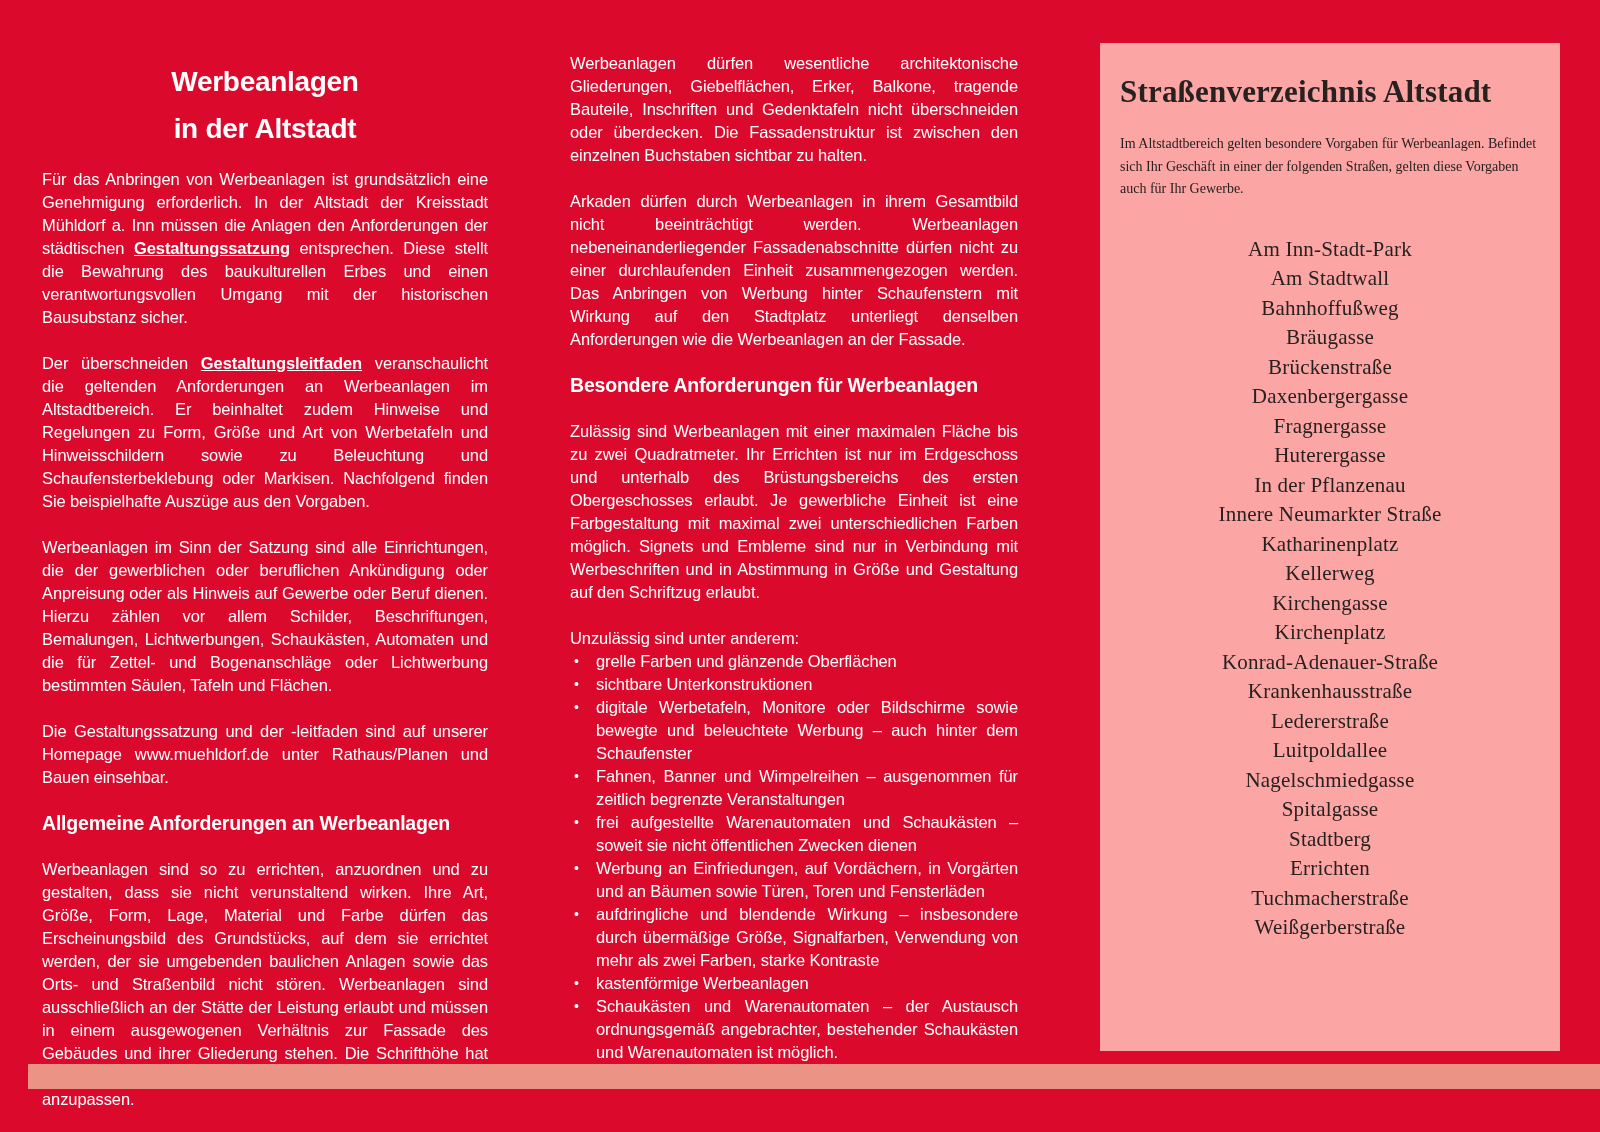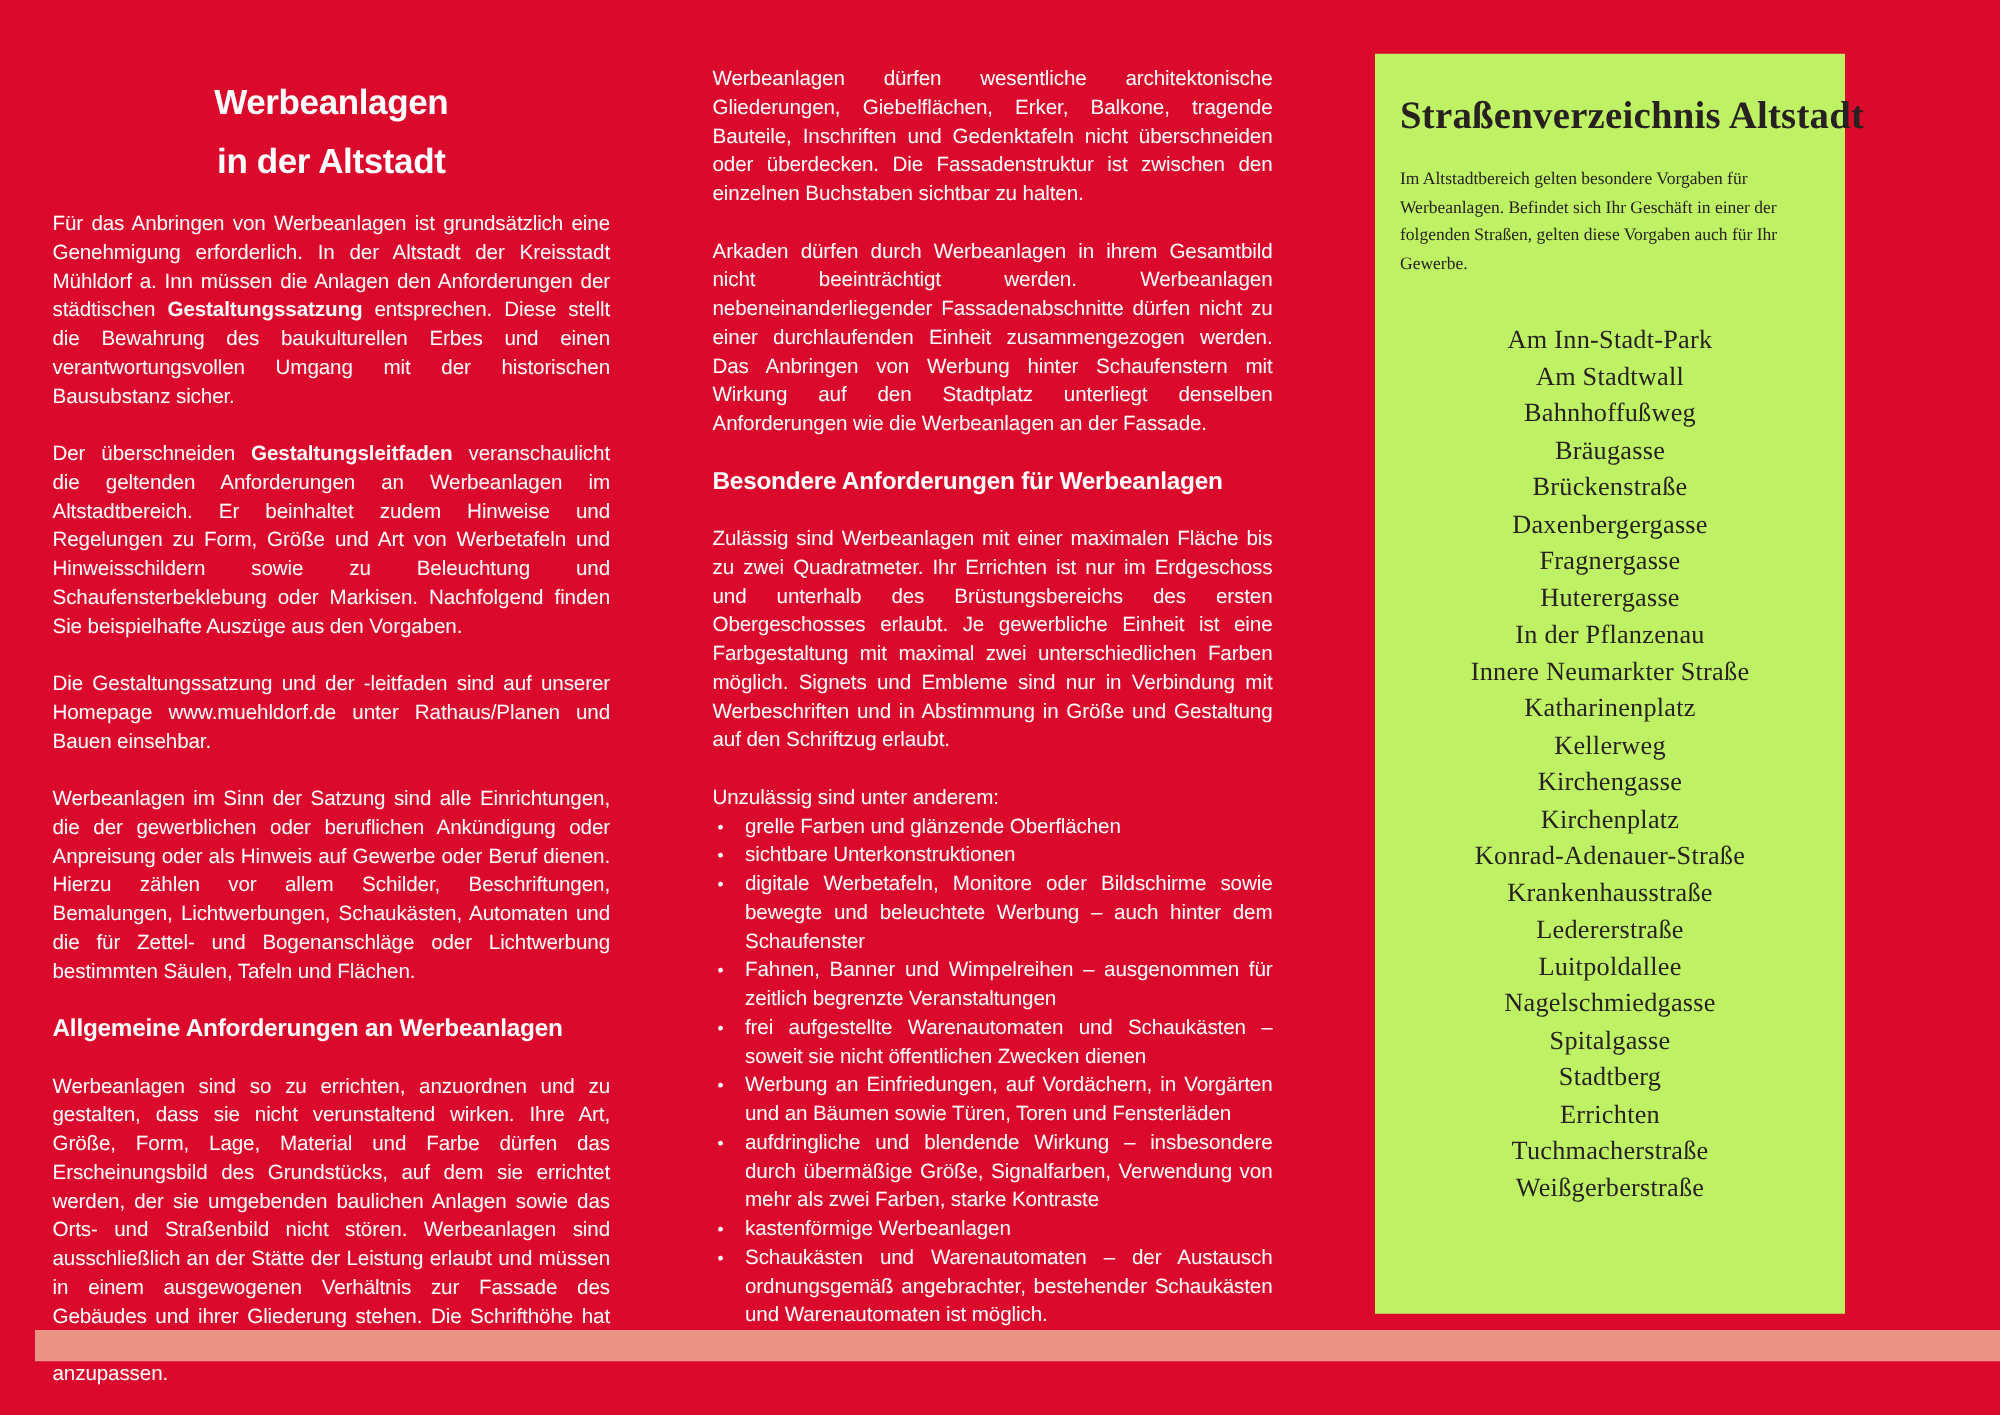--- a/index.html
+++ b/index.html
@@ -13,21 +13,21 @@
   
   .col{
     position:absolute;
     color:#FFFFFF;
     font-size:16.5px;
     line-height:23px;
     letter-spacing:-0.1px;
     text-align:justify;
   }
   .col p{margin:0 0 23px 0;}
-  .col p strong{font-weight:700;}
+  .col p strong{font-weight:700;text-decoration:underline;}
   .col1{left:42px;top:58px;width:446px;}
   .col2{left:570px;top:52px;width:448px;}
   .title{
     margin:0 0 16px 0;
     font-size:28px;
     line-height:47px;
     font-weight:700;
     text-align:center;
     letter-spacing:-0.3px;
   }
@@ -53,22 +53,22 @@
   ul.bullets li::before{
     content:"\2022";
     position:absolute;
     left:-22px;top:0;
     font-size:14px;
   }
   
   .panel{
     position:absolute;
     left:1100px;top:43px;
-    width:376px;height:1008px;
-    background:#bef264;
+    width:460px;height:1008px;
+    background:#fca5a5;
     box-sizing:border-box;
     padding:30px 20px 0 20px;
     color:#27211F;
     font-family:"Liberation Serif", serif;
   }
   .panel-title{
     margin:0;
     font-size:31px;
     line-height:38px;
     font-weight:700;
@@ -101,22 +101,22 @@
 
 <div class="page">
 
   <section class="col col1">
     <h1 class="title">
       <span>Werbeanlagen</span>
       <span>in der Altstadt</span>
     </h1>
     <p><span>Für das Anbringen von Werbeanlagen ist grundsätzlich eine Genehmigung erforderlich. In der Altstadt der Kreisstadt Mühldorf a. Inn müssen die Anlagen den Anforderungen der städtischen </span><strong>Gestaltungssatzung</strong><span> entsprechen. Diese stellt die Bewahrung des baukulturellen Erbes und einen verantwortungsvollen Umgang mit der historischen Bausubstanz sicher.</span></p>
     <p><span>Der überschneiden </span><strong>Gestaltungsleitfaden</strong><span> veranschaulicht die geltenden Anforderungen an Werbeanlagen im Altstadtbereich. Er beinhaltet zudem Hinweise und Regelungen zu Form, Größe und Art von Werbetafeln und Hinweisschildern sowie zu Beleuchtung und Schaufensterbeklebung oder Markisen. Nachfolgend finden Sie beispielhafte Auszüge aus den Vorgaben.</span></p>
+    <p>Werbeanlagen im Sinn der Satzung sind alle Einrichtungen, die der gewerblichen oder beruflichen Ankündigung oder Anpreisung oder als Hinweis auf Gewerbe oder Beruf dienen. Hierzu zählen vor allem Schilder, Beschriftungen, Bemalungen, Lichtwerbungen, Schaukästen, Automaten und die für Zettel- und Bogenanschläge oder Lichtwerbung bestimmten Säulen, Tafeln und Flächen.</p>
     <p>Die Gestaltungssatzung und der -leitfaden sind auf unserer Homepage www.muehldorf.de unter Rathaus/Planen und Bauen einsehbar.</p>
-    <p>Werbeanlagen im Sinn der Satzung sind alle Einrichtungen, die der gewerblichen oder beruflichen Ankündigung oder Anpreisung oder als Hinweis auf Gewerbe oder Beruf dienen. Hierzu zählen vor allem Schilder, Beschriftungen, Bemalungen, Lichtwerbungen, Schaukästen, Automaten und die für Zettel- und Bogenanschläge oder Lichtwerbung bestimmten Säulen, Tafeln und Flächen.</p>
     <h2 class="section-heading">Allgemeine Anforderungen an Werbeanlagen</h2>
     <p>Werbeanlagen sind so zu errichten, anzuordnen und zu gestalten, dass sie nicht verunstaltend wirken. Ihre Art, Größe, Form, Lage, Material und Farbe dürfen das Erscheinungsbild des Grundstücks, auf dem sie errichtet werden, der sie umgebenden baulichen Anlagen sowie das Orts- und Straßenbild nicht stören. Werbeanlagen sind ausschließlich an der Stätte der Leistung erlaubt und müssen in einem ausgewogenen Verhältnis zur Fassade des Gebäudes und ihrer Gliederung stehen. Die Schrifthöhe hat sich dem Charakter und der Proportion des Gebäudes anzupassen.</p>
   </section>
 
   <section class="col col2">
     <p>Werbeanlagen dürfen wesentliche architektonische Gliederungen, Giebelflächen, Erker, Balkone, tragende Bauteile, Inschriften und Gedenktafeln nicht überschneiden oder überdecken. Die Fassadenstruktur ist zwischen den einzelnen Buchstaben sichtbar zu halten.</p>
     <p>Arkaden dürfen durch Werbeanlagen in ihrem Gesamtbild nicht beeinträchtigt werden. Werbeanlagen nebeneinanderliegender Fassadenabschnitte dürfen nicht zu einer durchlaufenden Einheit zusammengezogen werden. Das Anbringen von Werbung hinter Schaufenstern mit Wirkung auf den Stadtplatz unterliegt denselben Anforderungen wie die Werbeanlagen an der Fassade.</p>
     <h2 class="section-heading">Besondere Anforderungen für Werbeanlagen</h2>
     <p>Zulässig sind Werbeanlagen mit einer maximalen Fläche bis zu zwei Quadratmeter. Ihr Errichten ist nur im Erdgeschoss und unterhalb des Brüstungsbereichs des ersten Obergeschosses erlaubt. Je gewerbliche Einheit ist eine Farbgestaltung mit maximal zwei unterschiedlichen Farben möglich. Signets und Embleme sind nur in Verbindung mit Werbeschriften und in Abstimmung in Größe und Gestaltung auf den Schriftzug erlaubt.</p>
     <p class="list-intro">Unzulässig sind unter anderem:</p>

